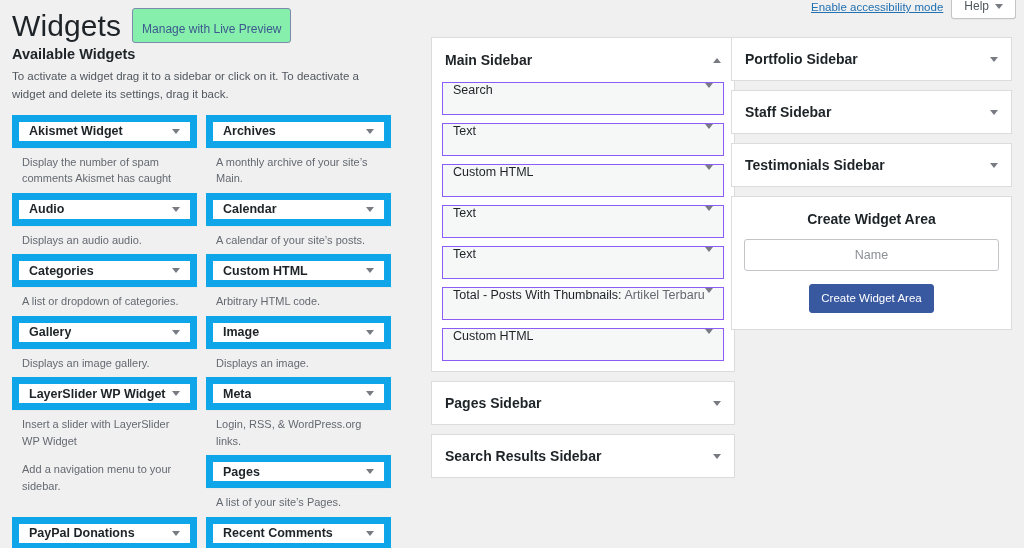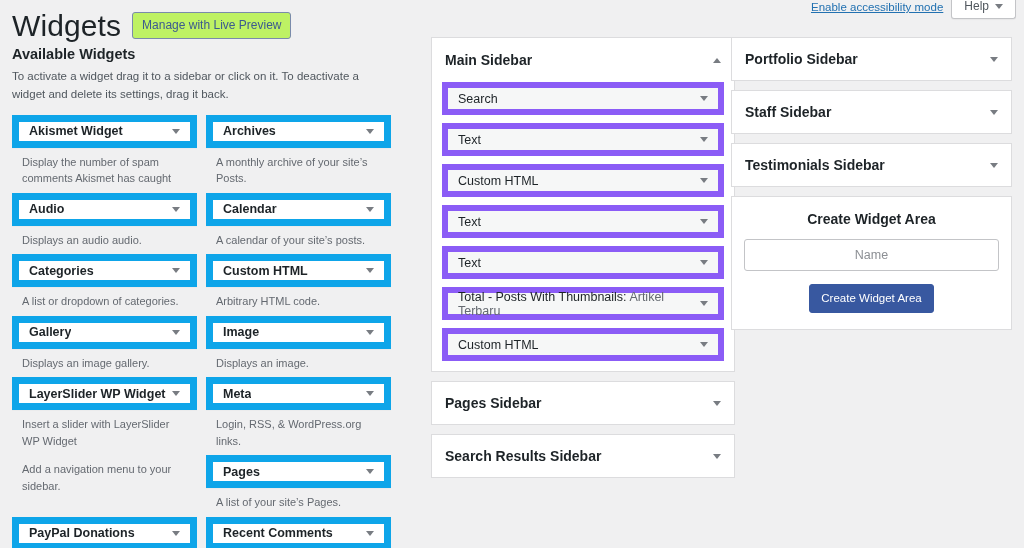--- a/index.html
+++ b/index.html
@@ -42,25 +42,25 @@
   
   .page-head {
     position: absolute; left: 12px; top: 6px;
     display: flex; align-items: center; gap: 11px;
   }
   .page-title {
     font-size: 30px; font-weight: 400; color: #1d2327;
     line-height: 1.3; letter-spacing: .1px;
   }
   .btn-secondary {
-    background: #bef264;
+    background: #86efac;
     border: 1px solid #7a8bab;
     color: #3c5a8f;
     font-size: 12px;
-    padding: 3px 9px 4px 9px;
+    padding: 11px 9px 4px 9px;
     border-radius: 3px;
     cursor: pointer;
     white-space: nowrap;
     line-height: 1.5;
   }
 
   
   .col-left  { position: absolute; left: 12px;  top: 46px; width: 380px; }
   .col-mid   { position: absolute; left: 431px; top: 37px; width: 304px; }
   .col-right { position: absolute; left: 731px; top: 37px; width: 281px; }
@@ -112,23 +112,23 @@
     display: flex; align-items: center; justify-content: space-between;
     padding: 0 13px;
     cursor: pointer;
   }
   .sb-head .sb-title {
     font-size: 14px; font-weight: bold; color: #1d2327;
   }
   .sb-body { padding: 0 10px 10px 10px; }
   .sb-widget {
     background: #f6f7f7;
-    border: 6px solid #8b5cf6;
+    border: 1px solid #8b5cf6;
     height: 33px;
-    display: flex; align-items: center; justify-content: space-between;
+    display: flex; align-items: flex-start; justify-content: space-between;
     padding: 0 10px;
     margin-bottom: 8px;
     cursor: move;
   }
   .sb-widget:last-child { margin-bottom: 0; }
   .sb-widget .swname { font-size: 12.5px; color: #1d2327; }
   .sb-widget .swname .muted { color: #646970; font-weight: 400; }
 
   
   .sb-panel.expanded .sb-head { height: 44px; }
@@ -198,21 +198,21 @@
             <span class="wname">Akismet Widget</span>
             <span class="tri-down"></span>
           </div>
           <div class="widget-desc">Display the number of spam comments Akismet has caught</div>
         </div>
         <div class="widget-cell">
           <div class="widget-box">
             <span class="wname">Archives</span>
             <span class="tri-down"></span>
           </div>
-          <div class="widget-desc">A monthly archive of your site’s Posts.</div>
+          <div class="widget-desc">A monthly archive of your site’s Main.</div>
         </div>
         <div class="widget-cell">
           <div class="widget-box">
             <span class="wname">Audio</span>
             <span class="tri-down"></span>
           </div>
           <div class="widget-desc">Displays an audio audio.</div>
         </div>
         <div class="widget-cell">
           <div class="widget-box">

